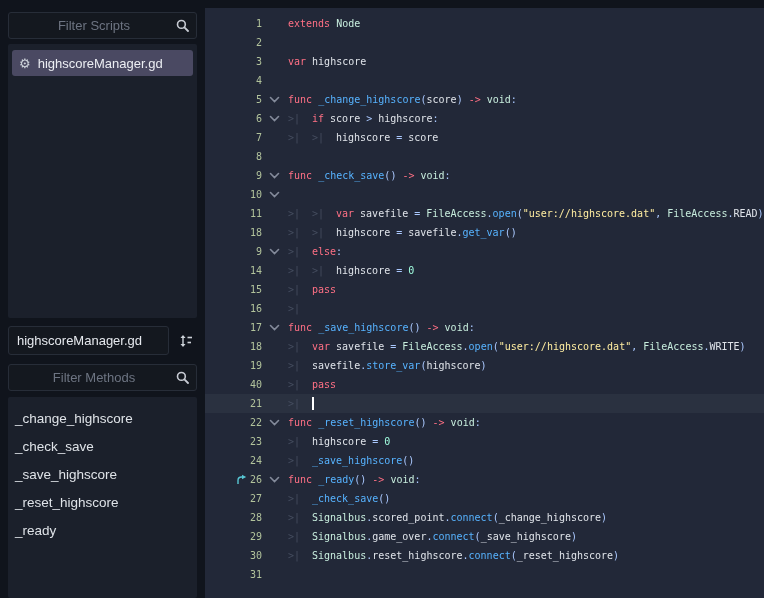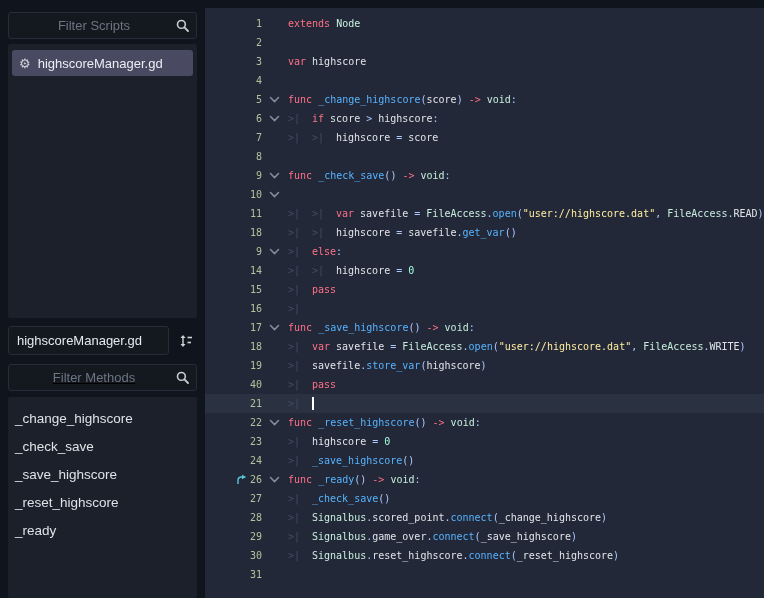--- a/index.html
+++ b/index.html
@@ -23,21 +23,21 @@
   .script-item.selected { background:#4a4962; }
   .gear-glyph { color:#cdd2da; font-size:13px; line-height:1; }
 
   .name-row { margin-top:8px; display:flex; align-items:center; }
   .filename-box { width:161px; height:29px; background:#14181f; border:1px solid #272d38;
                   border-radius:3px; display:flex; align-items:center; padding:0 8px;
                   color:#e6e9ee; font-size:13px; }
   .sort-btn { margin-left:6px; width:22px; height:22px; background:transparent; border:none;
               display:flex; align-items:center; justify-content:center; cursor:default; }
 
-  .methods-gap { margin-top:9px;text-decoration:underline; }
+  .methods-gap { margin-top:9px; }
   .methods-panel { margin-top:6px; height:201px; background:#1b202b; border-radius:2px; padding:7px 0 0 0; }
   .method-item { height:28px; display:flex; align-items:center; padding-left:7px;
                  color:#dfe3e8; font-size:13.5px; }
 
   
   .editor { position:absolute; left:205px; top:8px; width:559px; height:590px;
             background:#222838; padding-top:6px; overflow:hidden;
             font-family:"DejaVu Sans Mono", monospace; font-size:10px; }
   .crow { height:19px; line-height:19px; display:flex; white-space:pre; }
   .crow.current { background:#2a3140; }

